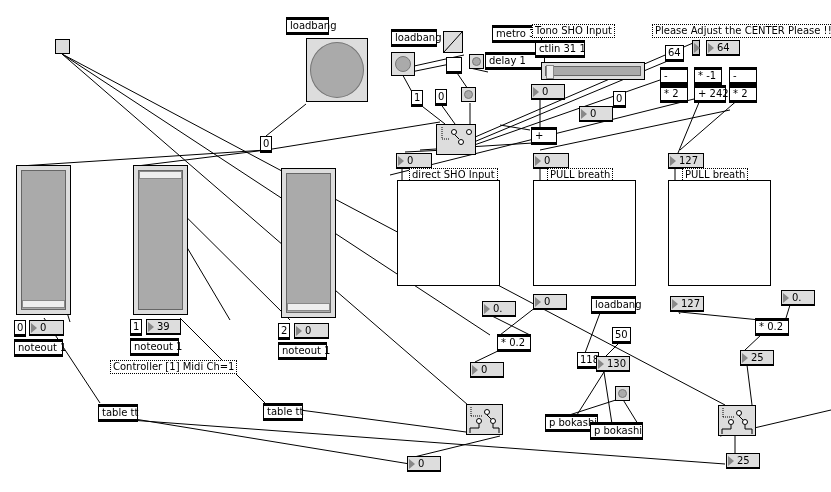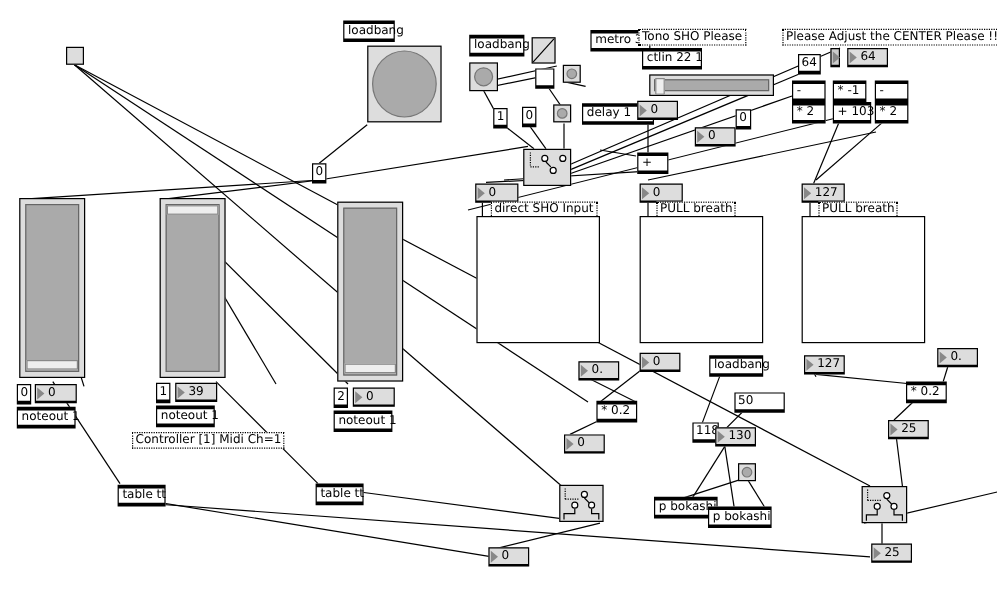--- a/index.html
+++ b/index.html
@@ -133,77 +133,77 @@
 <div class="o toggle" style="left:443px;top:31px;width:20px;height:22px;background:#ddd;">
   <svg width="18" height="20" style="position:absolute;left:0;top:0">
       <line x1="0" y1="20" x2="18" y2="0" stroke="#000"></line>
     </svg>
   </div>
 <div class="o obj" style="left:464px;top:25px;width:50px;margin-left:28px;">metro 30</div>
 <div class="o msg" style="left:446px;top:57px;width:16px;"></div>
 <div class="o bang" style="left:469px;top:54px;width:15px;height:15px;">
     <div class="c" style="left:2px;top:2px;right:2px;bottom:2px;"></div>
   </div>
-<div class="o obj" style="left:485px;top:86px;width:60px;">delay 1</div>
+<div class="o obj" style="left:485px;top:52px;width:60px;">delay 1</div>
 <div class="o msg" style="left:411px;top:90px;width:12px;">1</div>
 <div class="o msg" style="left:435px;top:89px;width:12px;">0</div>
 <div class="o bang" style="left:461px;top:87px;width:15px;height:15px;">
     <div class="c" style="left:2px;top:2px;right:2px;bottom:2px;"></div>
   </div>
 <div class="o gswitch" style="left:436px;top:124px;width:40px;height:31px;">
   <svg width="38" height="29" style="position:absolute;left:0;top:0" fill="none" stroke="#000">
       <circle cx="17" cy="7" r="2.5" fill="#fff"></circle>
       <circle cx="32" cy="7" r="2.5" fill="#fff"></circle>
       <circle cx="24" cy="17" r="2.5" fill="#fff"></circle>
       <line x1="5" y1="2" x2="5" y2="14" stroke-dasharray="1,1"></line>
       <line x1="5" y1="14" x2="13" y2="14" stroke-dasharray="1,1"></line>
       <line x1="18" y1="10" x2="22" y2="14"></line>
     </svg>
   </div>
 
-<div class="o cmt" style="left:532px;top:24px;">Tono SHO Please</div>
-<div class="o obj" style="left:535px;top:40px;width:50px;">ctlin 22 1</div>
+<div class="o cmt" style="left:532px;top:24px;">Tono SHO Input</div>
+<div class="o obj" style="left:535px;top:40px;width:50px;">ctlin 31 1</div>
 <div class="o slider" style="left:541px;top:62px;width:104px;height:18px;">
     <div class="well" style="left:3px;right:3px;top:3px;bottom:3px;"></div>
     <div class="knob" style="left:4px;top:2px;width:6px;height:12px;"></div>
   </div>
 <div class="o num" style="left:531px;top:84px;width:34px;">0</div>
 <div class="o msg" style="left:613px;top:91px;width:13px;">0</div>
 <div class="o num" style="left:579px;top:106px;width:34px;">0</div>
 <div class="o obj" style="left:531px;top:127px;width:26px;">+</div>
 
 <div class="o cmt" style="left:652px;top:24px;">Please Adjust the CENTER Please !!</div>
 <div class="o msg" style="left:665px;top:45px;width:19px;">64</div>
 <div class="o num" style="left:692px;top:40px;width:8px;padding-left:0;background:#ccc;"></div>
 <div class="o num" style="left:706px;top:40px;width:34px;">64</div>
 <div class="o obj" style="left:660px;top:67px;width:28px;">-</div>
 <div class="o obj" style="left:694px;top:67px;width:28px;">* -1</div>
 <div class="o obj" style="left:729px;top:67px;width:28px;">-</div>
 <div class="o obj" style="left:660px;top:85px;width:28px;">* 2</div>
-<div class="o obj" style="left:694px;top:85px;width:32px;">+ 103</div>
+<div class="o obj" style="left:694px;top:85px;width:32px;">+ 242</div>
 <div class="o obj" style="left:729px;top:85px;width:28px;">* 2</div>
 
 <div class="o num" style="left:396px;top:153px;width:36px;">0</div>
 <div class="o num" style="left:533px;top:153px;width:36px;">0</div>
 <div class="o num" style="left:668px;top:153px;width:36px;">127</div>
 
 <div class="o cmt" style="left:409px;top:168px;">direct SHO Input</div>
 <div class="o cmt" style="left:547px;top:168px;">PULL breath</div>
 <div class="o cmt" style="left:682px;top:168px;">PULL breath</div>
 
 <div class="o table" style="left:397px;top:180px;width:103px;height:106px;"></div>
 <div class="o table" style="left:533px;top:180px;width:103px;height:106px;"></div>
 <div class="o table" style="left:668px;top:180px;width:103px;height:106px;"></div>
 
 <div class="o num" style="left:533px;top:294px;width:34px;">0</div>
 <div class="o num" style="left:482px;top:301px;width:34px;">0.</div>
 <div class="o obj" style="left:497px;top:334px;width:34px;">* 0.2</div>
 <div class="o num" style="left:470px;top:362px;width:34px;">0</div>
 <div class="o obj" style="left:591px;top:296px;width:45px;">loadbang</div>
-<div class="o msg" style="left:612px;top:327px;width:42px;">50</div>
+<div class="o msg" style="left:612px;top:327px;width:19px;">50</div>
 <div class="o msg" style="left:577px;top:352px;width:22px;">118</div>
 <div class="o num" style="left:596px;top:356px;width:34px;">130</div>
 <div class="o bang" style="left:615px;top:386px;width:15px;height:15px;">
     <div class="c" style="left:2px;top:2px;right:2px;bottom:2px;"></div>
   </div>
 <div class="o obj" style="left:545px;top:414px;width:53px;">p bokashi</div>
 <div class="o obj" style="left:590px;top:422px;width:53px;">p bokashi</div>
 <div class="o gswitch" style="left:466px;top:404px;width:37px;height:31px;">
   <svg width="35" height="29" style="position:absolute;left:0;top:0" fill="none" stroke="#000">
       <circle cx="20" cy="7" r="2.5" fill="#fff"></circle>

